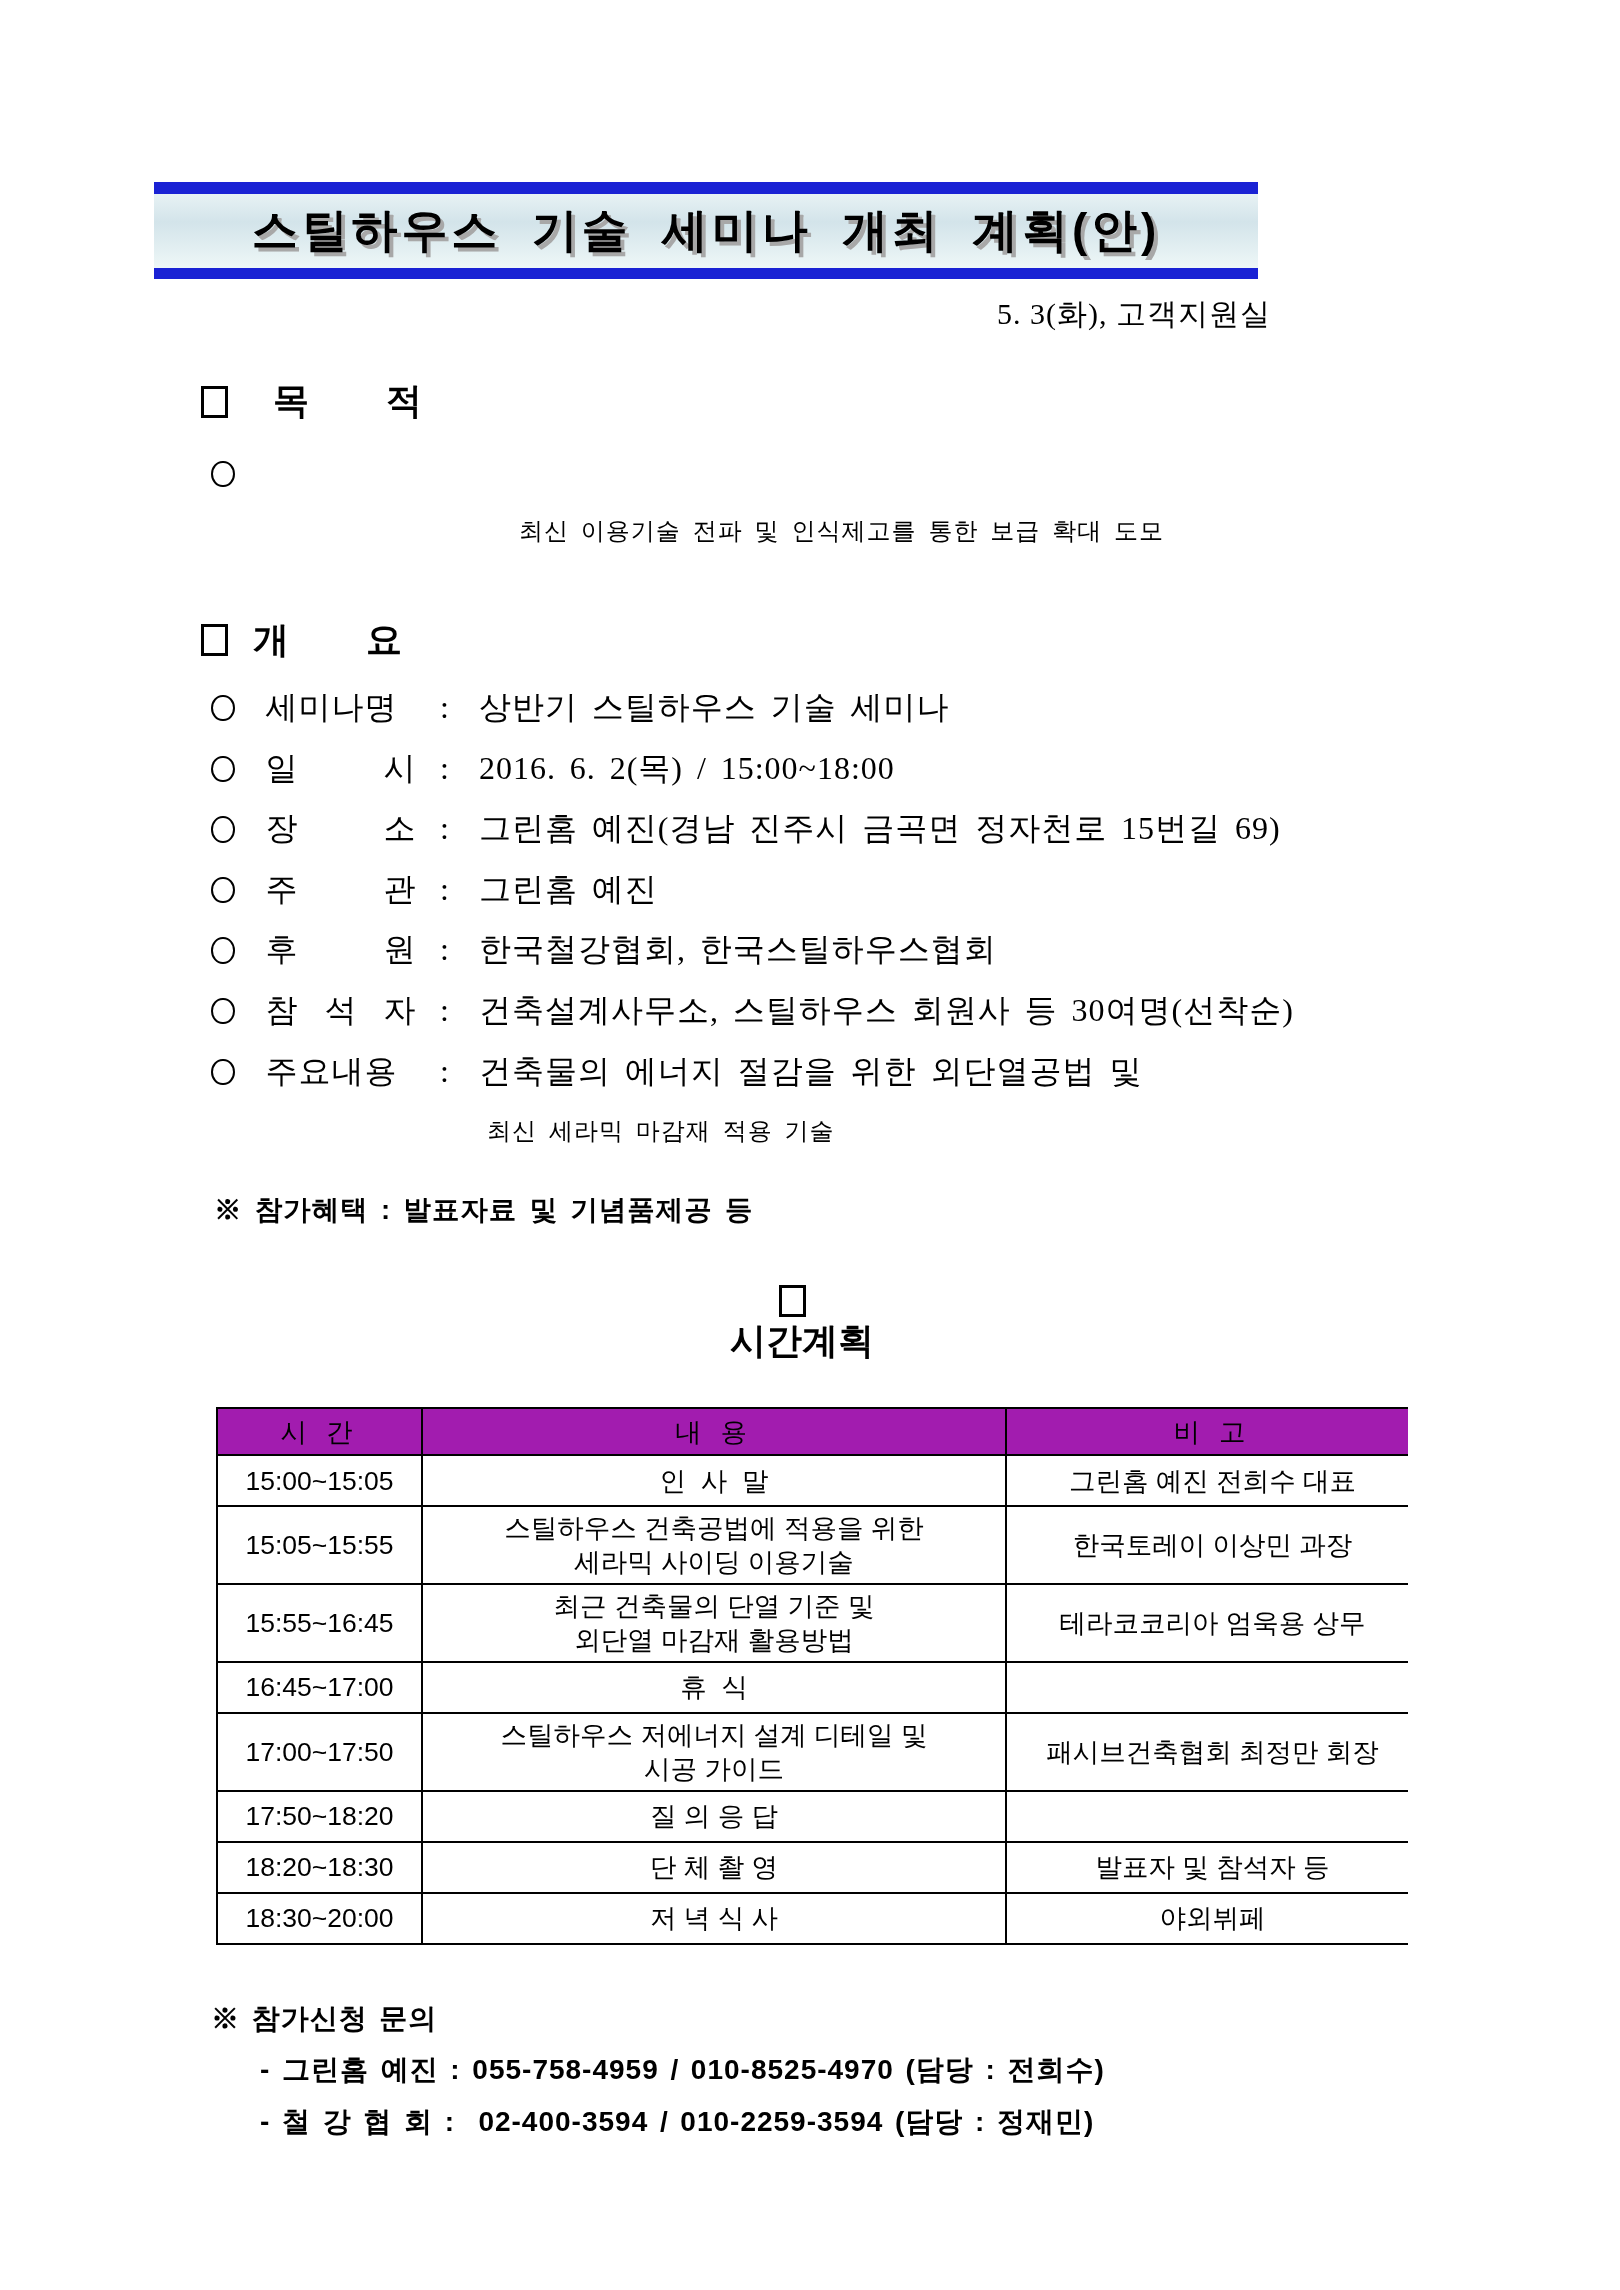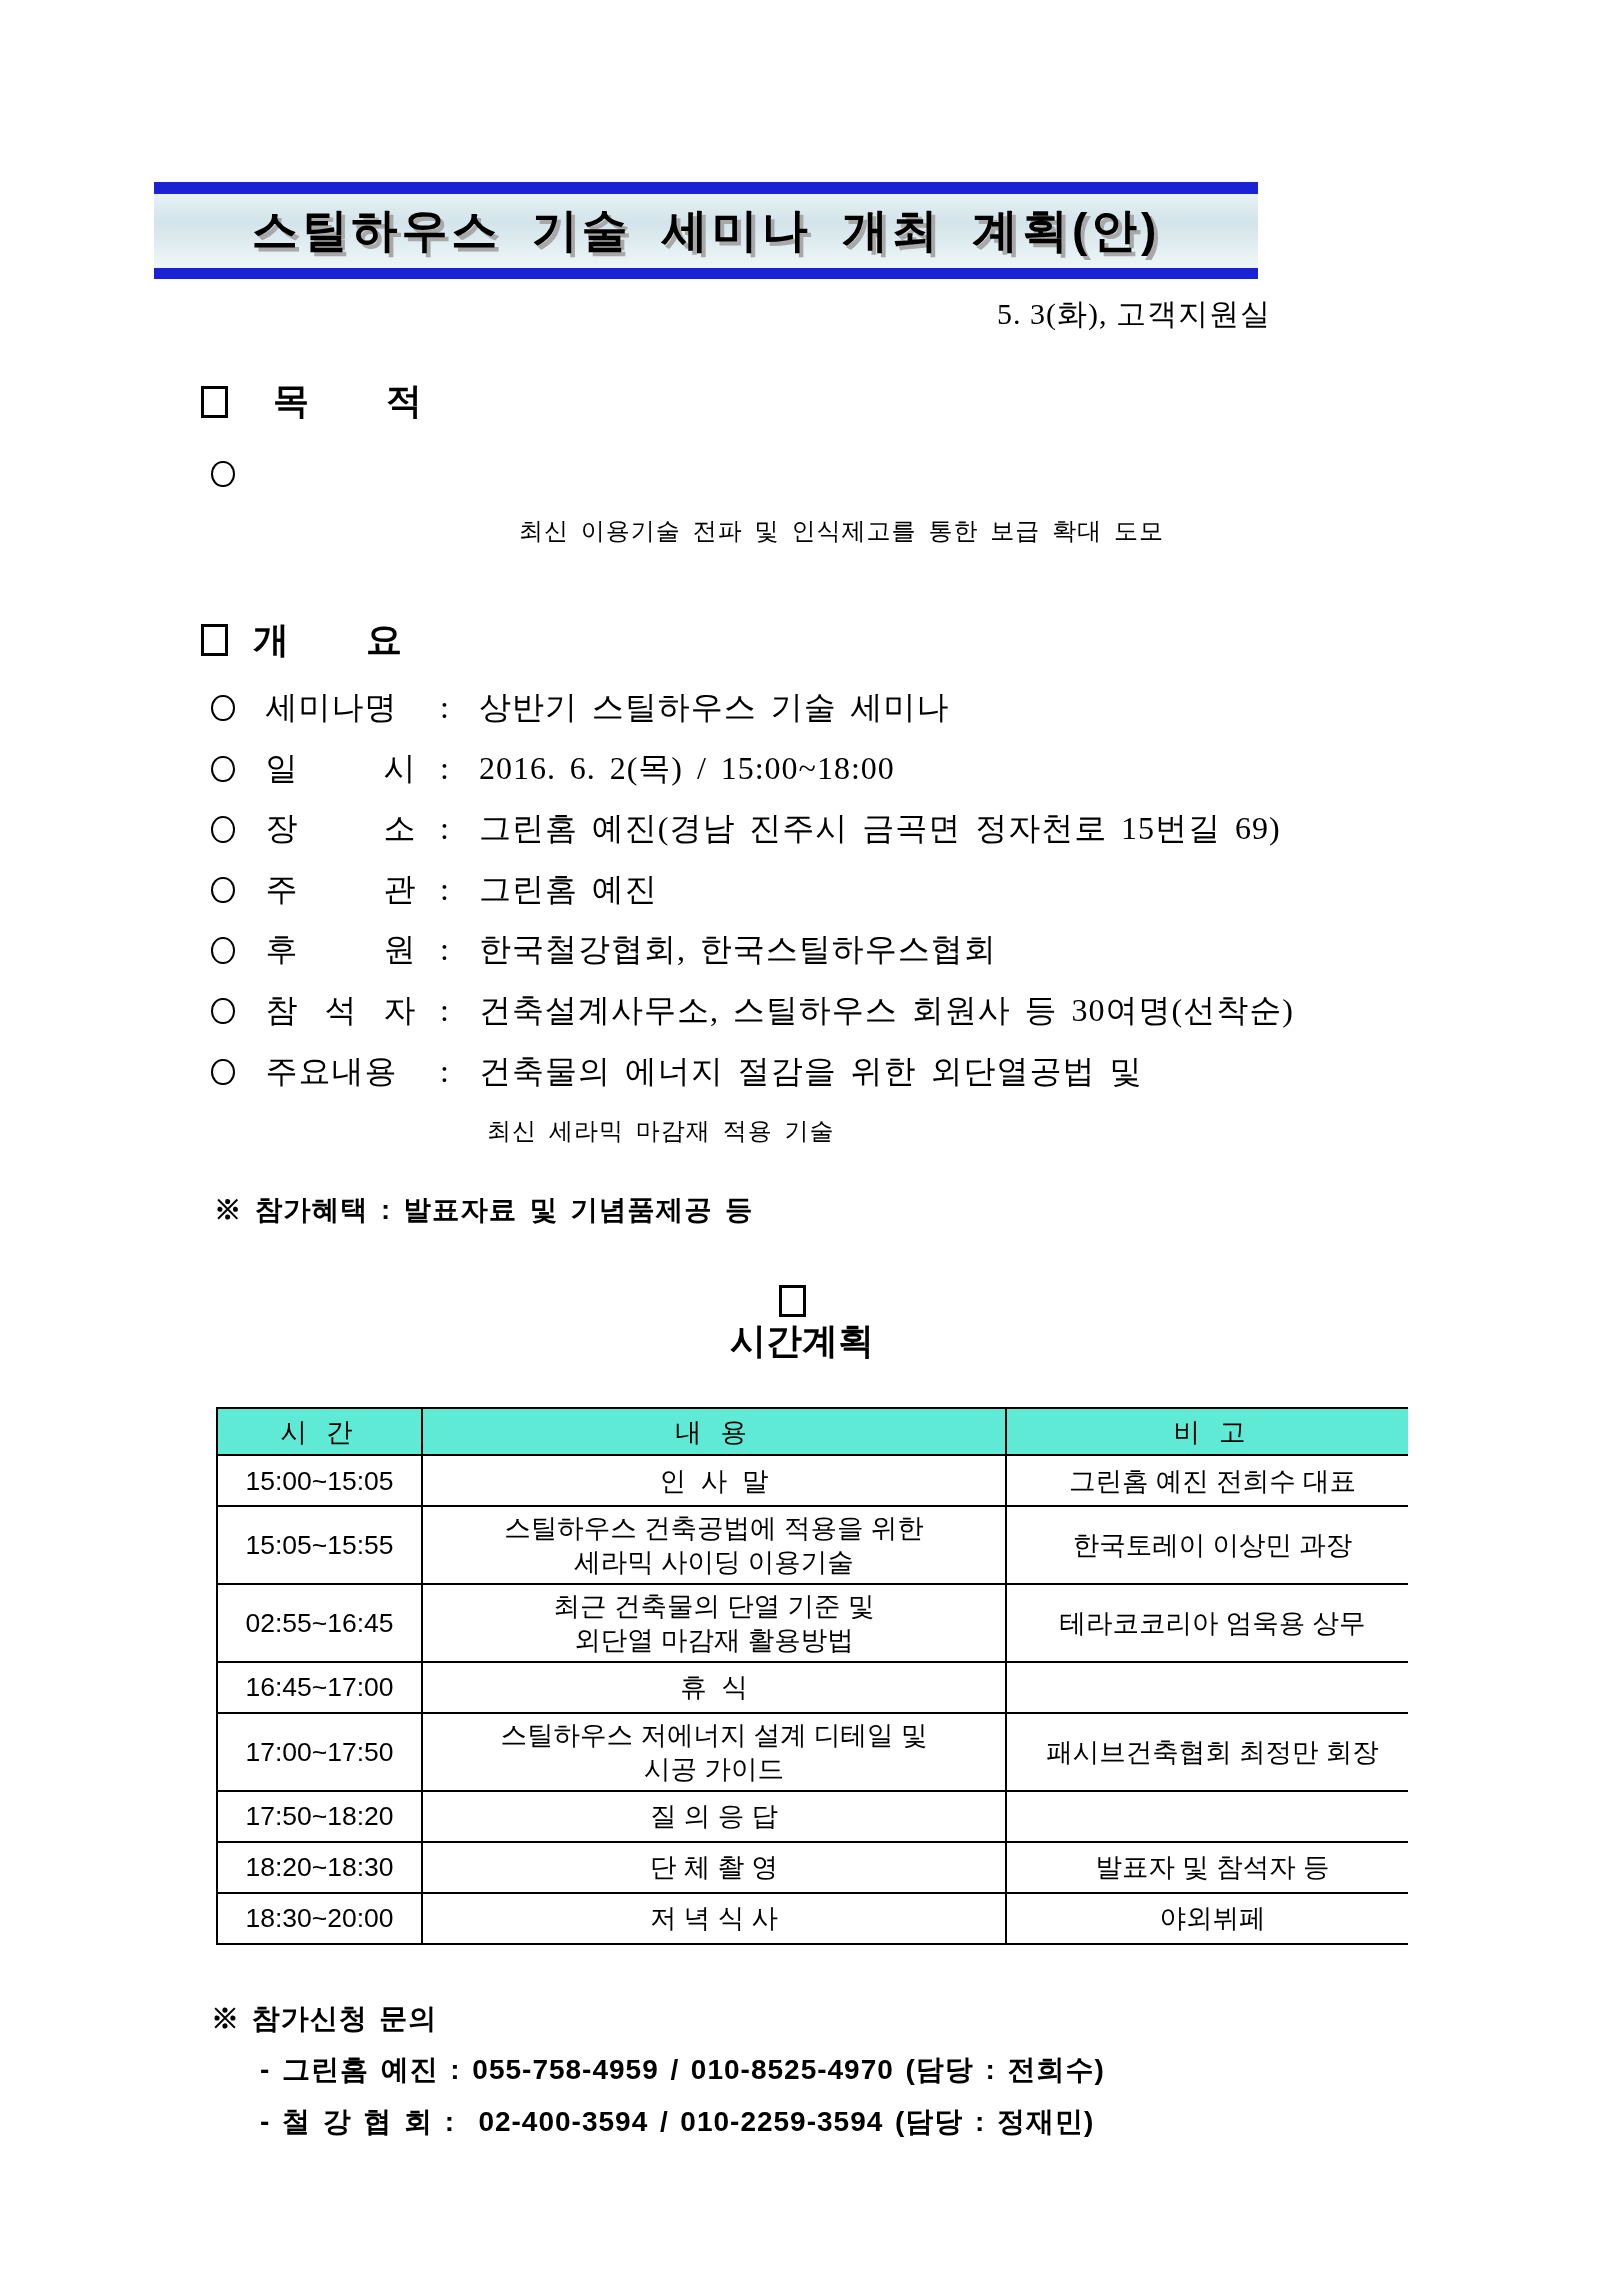--- a/index.html
+++ b/index.html
@@ -104,21 +104,21 @@
   .schedule-table col.c-time { width:205px; }
   .schedule-table col.c-content { width:584px; }
   .schedule-table col.c-remark { width:413px; }
   .schedule-table th, .schedule-table td {
     border:2px solid #000;
     text-align:center; vertical-align:middle;
     padding:3.9px 5.9px; line-height:34px;
     white-space:pre;
   }
   .schedule-table th {
-    background:#5eead4; font-weight:normal;
+    background:#a21caf; font-weight:normal;
     height:47px; letter-spacing:5.9px;
   }
   .schedule-table td { height:51px; }
 
   
   .footer {
     margin:55px 0 0 211px;
     font-family:"Liberation Sans", sans-serif;
     font-weight:bold; font-size:28px; letter-spacing:1px; word-spacing:2.9px;
   }
@@ -226,21 +226,21 @@
         <td>인  사  말</td>
         <td>그린홈 예진 전희수 대표</td>
       </tr>
       <tr>
         <td>15:05~15:55</td>
         <td>스틸하우스 건축공법에 적용을 위한
 세라믹 사이딩 이용기술</td>
         <td>한국토레이 이상민 과장</td>
       </tr>
       <tr>
-        <td>02:55~16:45</td>
+        <td>15:55~16:45</td>
         <td>최근 건축물의 단열 기준 및
 외단열 마감재 활용방법</td>
         <td>테라코코리아 엄욱용 상무</td>
       </tr>
       <tr>
         <td>16:45~17:00</td>
         <td>휴  식</td>
         <td></td>
       </tr>
       <tr>

